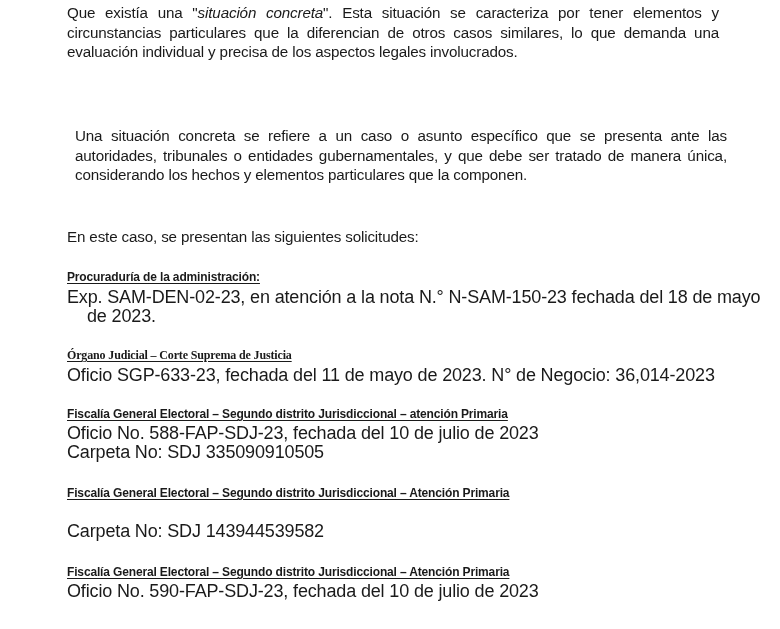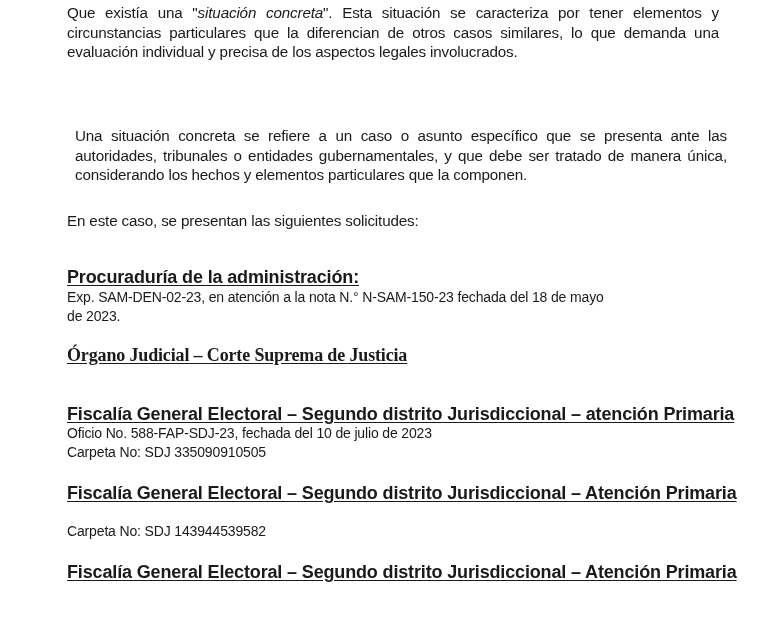--- a/index.html
+++ b/index.html
@@ -7,49 +7,51 @@
       width: 780px; height: 629px; background: #ffffff; overflow: hidden;
       font-family: "Liberation Sans", sans-serif; color: #1a1a1a;
     }
     .page { position: relative; width: 780px; height: 629px; }
     .para {
       position: absolute; left: 67px; width: 652px;
       font-size: 15.2px; line-height: 19.6px; text-align: justify;
       letter-spacing: -0.15px;
     }
     .heading {
-      position: absolute; left: 67px; font-size: 18px; line-height: 19.6px;
+      position: absolute; left: 67px; font-size: 12px; line-height: 19.6px;
       font-weight: bold; text-decoration: underline; text-underline-offset: 2px;
       letter-spacing: -0.15px; white-space: nowrap;
     }
     .line {
-      position: absolute; left: 67px; font-size: 14px; line-height: 19.6px;
+      position: absolute; left: 67px; font-size: 18px; line-height: 19.6px;
       letter-spacing: -0.15px; white-space: nowrap;
     }
     .bi { font-weight: normal; font-style: italic; }
   </style>
 </head>
 <body>
 
 <div class="page">
 
   <p class="para" style="top:3px; margin:0;"><span>Que existía una "</span><span class="bi">situación concreta</span><span>". Esta situación se caracteriza por tener elementos y circunstancias particulares que la diferencian de otros casos similares, lo que demanda una evaluación individual y precisa de los aspectos legales involucrados.</span></p>
 
   <p class="para" style="top:118px; margin:8px;">Una situación concreta se refiere a un caso o asunto específico que se presenta ante las autoridades, tribunales o entidades gubernamentales, y que debe ser tratado de manera única, considerando los hechos y elementos particulares que la componen.</p>
 
-  <p class="para" style="top:211px; margin:0;">En este caso, se presentan las siguientes solicitudes:</p>
+  <p class="para" style="top:227px; margin:0;">En este caso, se presentan las siguientes solicitudes:</p>
 
   <div class="heading" style="top:268px;">Procuraduría de la administración:</div>
   <div class="line" style="top:288px;">Exp. SAM-DEN-02-23, en atención a la nota N.° N-SAM-150-23 fechada del 18 de mayo</div>
-  <div class="line" style="top:307px;">de 2023.</div>
+  <div class="line" style="top:307px;margin-left:20px;">de 2023.</div>
 
   <div class="heading" style="top:346px;font-family:Liberation Serif, serif;">Órgano Judicial – Corte Suprema de Justicia</div>
+  <div class="line" style="top:366px;">Oficio SGP-633-23, fechada del 11 de mayo de 2023. N° de Negocio: 36,014-2023</div>
 
   <div class="heading" style="top:405px;">Fiscalía General Electoral – Segundo distrito Jurisdiccional – atención Primaria</div>
   <div class="line" style="top:424px;">Oficio No. 588-FAP-SDJ-23, fechada del 10 de julio de 2023</div>
   <div class="line" style="top:443px;">Carpeta No: SDJ 335090910505</div>
 
   <div class="heading" style="top:484px;">Fiscalía General Electoral – Segundo distrito Jurisdiccional – Atención Primaria</div>
   <div class="line" style="top:522px;">Carpeta No: SDJ 143944539582</div>
 
   <div class="heading" style="top:563px;">Fiscalía General Electoral – Segundo distrito Jurisdiccional – Atención Primaria</div>
+  <div class="line" style="top:582px;">Oficio No. 590-FAP-SDJ-23, fechada del 10 de julio de 2023</div>
 
 </div>
 
 </body></html>

